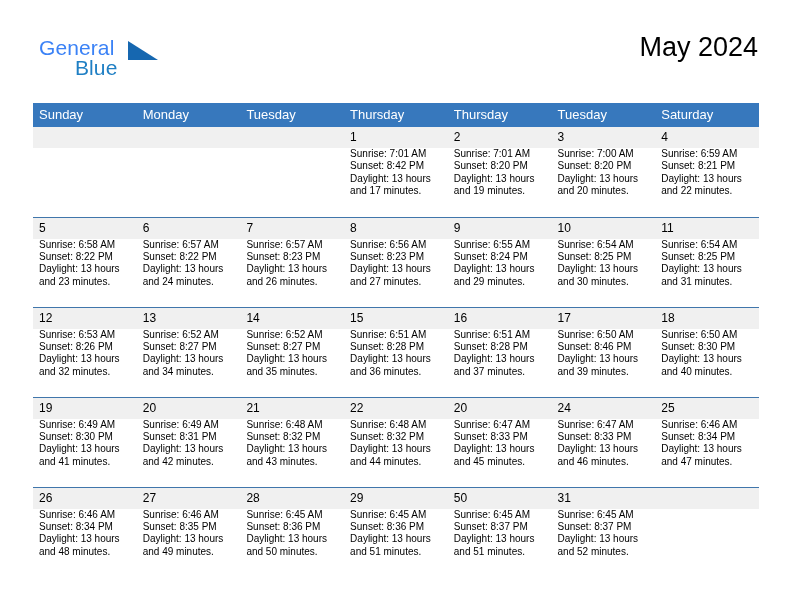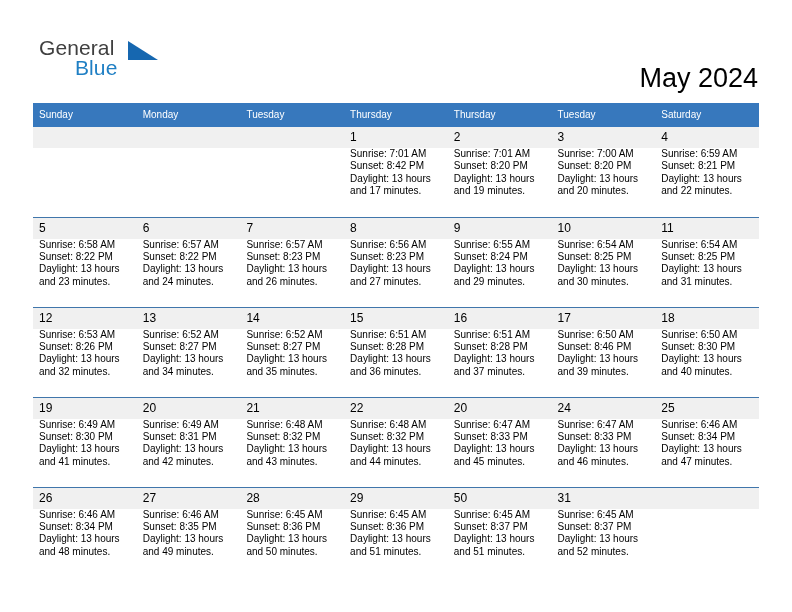--- a/index.html
+++ b/index.html
@@ -34,21 +34,21 @@
     left: 33px;
     top: 36px;
     width: 200px;
     height: 56px;
   }
   .logo-general {
     position: absolute;
     left: 6px;
     top: 0px;
     font-size: 21px;
-    color: #404040;
+    color: #3b82f6;
     letter-spacing: 0.1px;
     font-family: "Liberation Sans", sans-serif;
   }
   .logo-blue {
     position: absolute;
     left: 42px;
     top: 20px;
     font-size: 21px;
     color: #1f7fc4;
     letter-spacing: 0.1px;
@@ -62,21 +62,20 @@
     height: 0;
     border-left: 30px solid #1667b0;
     border-top: 19px solid transparent;
   }
 
   .title-block {
     position: absolute;
     right: 34px;
     top: 31px;
     text-align: center;
-    margin-top: 31px;
   }
   .cal-title {
     font-size: 27px;
     color: #000000;
     line-height: 32px;
     white-space: nowrap;
   }
   .cal-subtitle {
     font-size: 14.5px;
     color: #000000;
@@ -91,21 +90,21 @@
     left: 33px;
     top: 103px;
     width: 726px;
     border-collapse: collapse;
     table-layout: fixed;
   }
   .calendar th {
     background: #3778bd;
     color: #ffffff;
     font-weight: normal;
-    font-size: 10px;
+    font-size: 13px;
     text-align: left;
     padding: 5px 0 6px 6px;
     height: 11px;
     line-height: 13px;
   }
   .calendar td {
     vertical-align: top;
     padding: 0;
     width: 103.71px;
     height: 90px;

